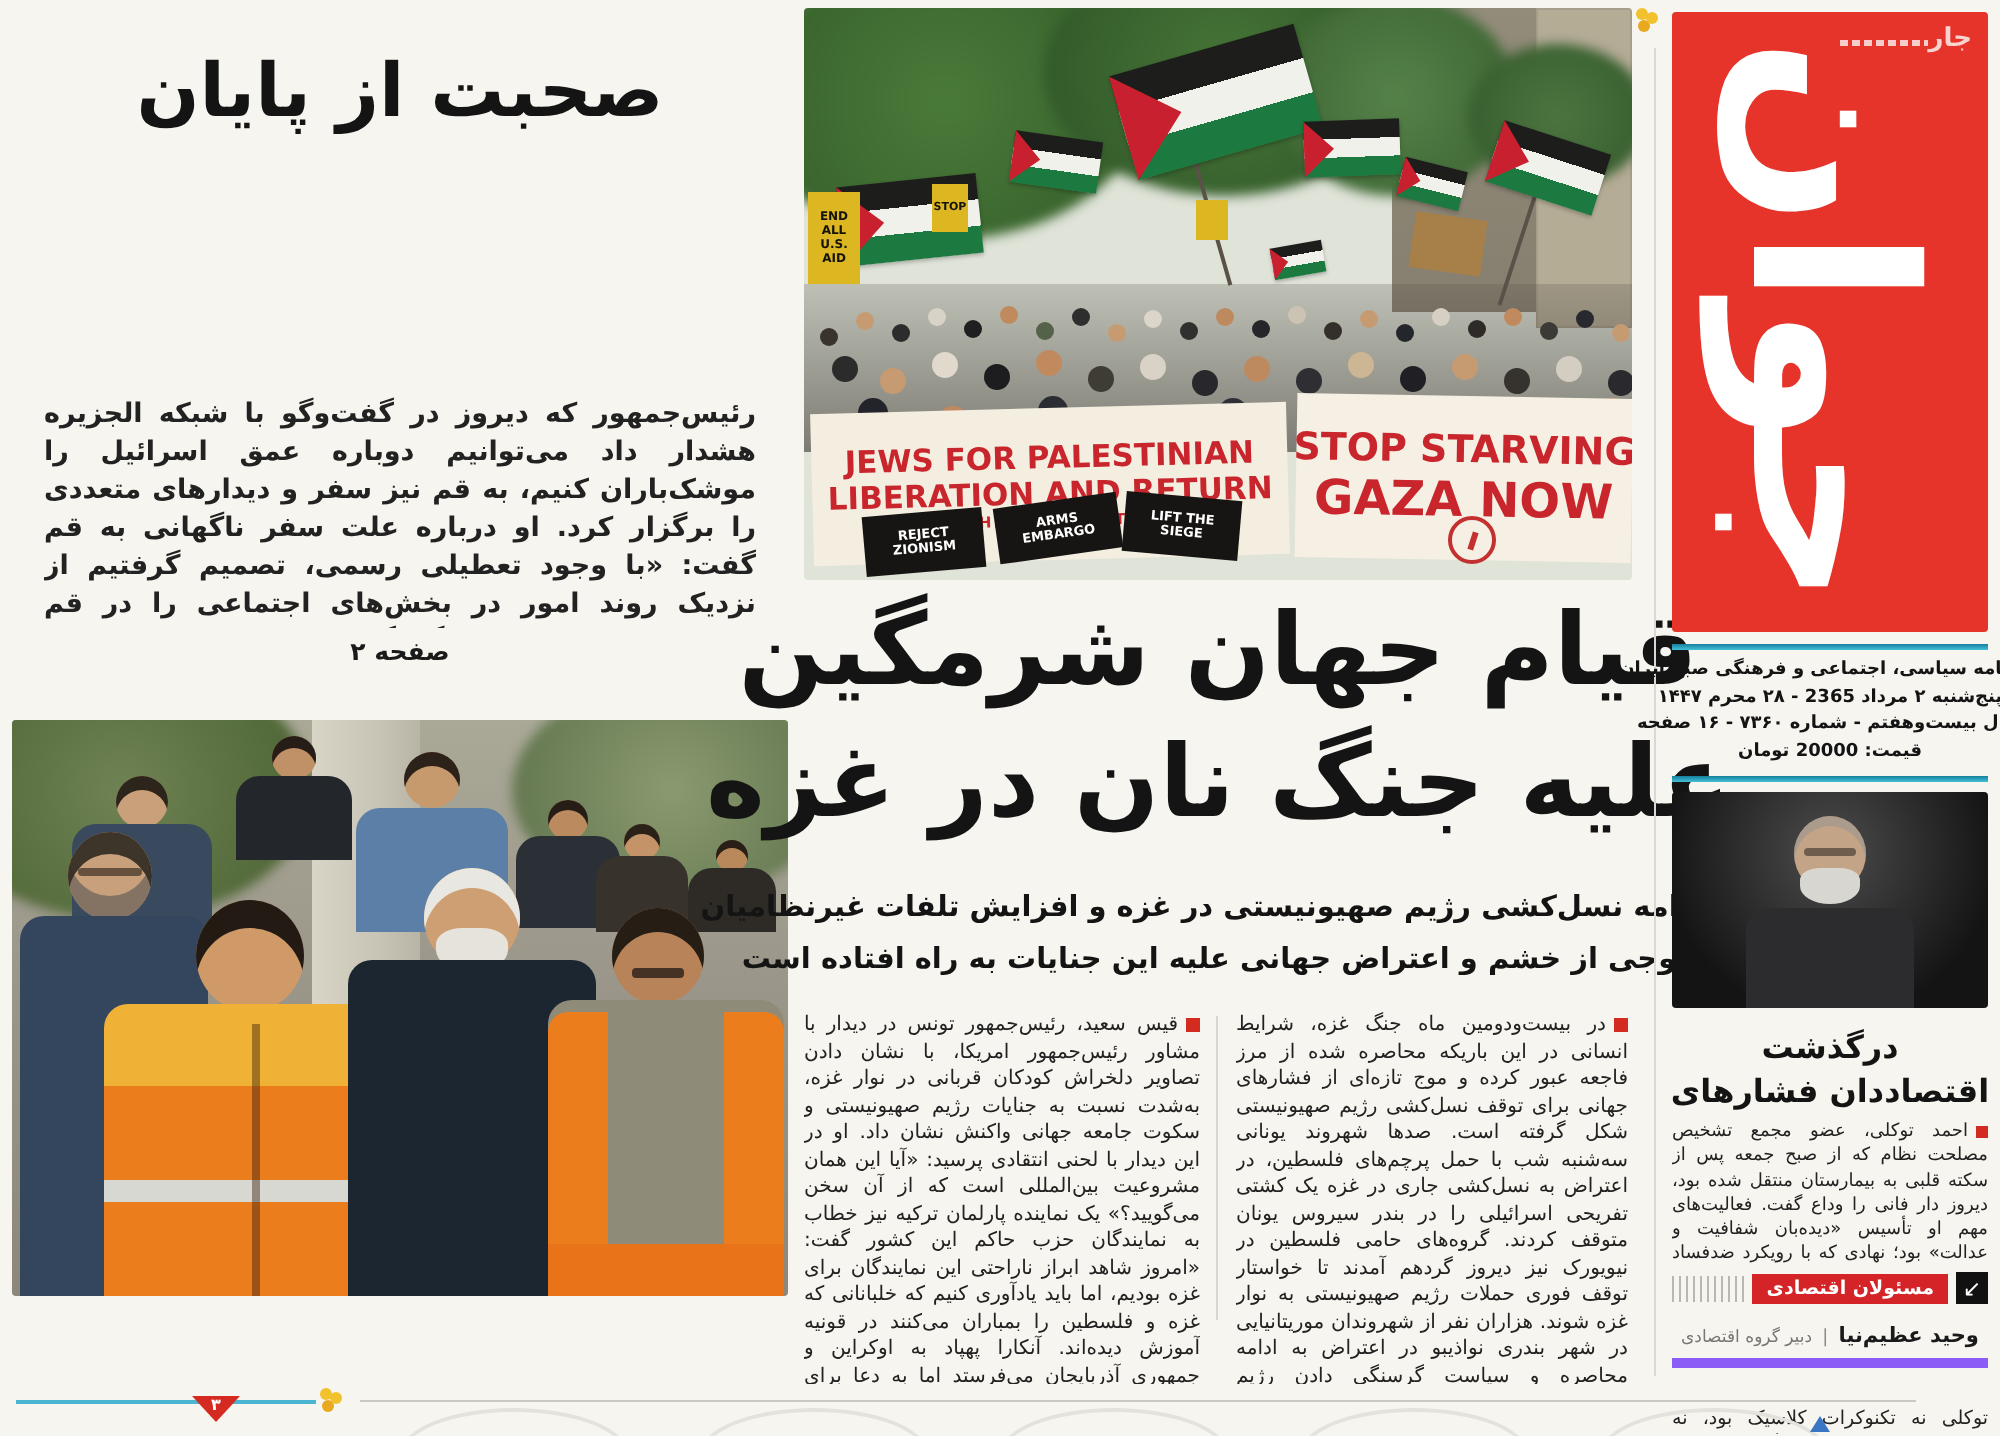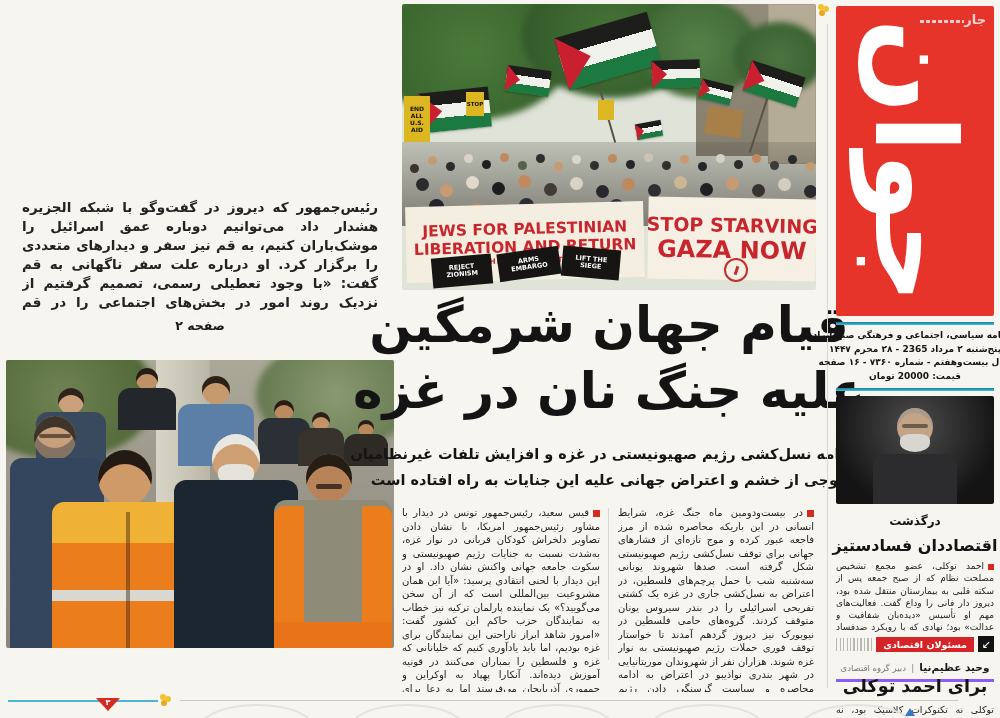--- a/index.html
+++ b/index.html
@@ -31,20 +31,21 @@
   .capmark{display:inline-block;width:0;height:0;border-left:5px solid transparent;border-right:5px solid transparent;
            border-top:9px solid #d42a22;margin-left:4px;vertical-align:middle;transform:rotate(14deg)}
   .stripe{position:absolute;left:0;width:100%;background:#d8d8d3}
 </style>
 </head>
 <body>
 
 <div id="page">
 
   <section class="abs" style="left:6px;top:0;width:388px;height:718px">
+    <div class="cline rtl" style="position:absolute;top:24px;width:100%;font-size:37px">صحبت از پایان</div>
     <div class="rtl just" style="position:absolute;top:198px;left:16px;width:356px;height:116px;overflow:hidden;font-size:13.5px;line-height:19px;font-weight:bold;color:#222">رئیس‌جمهور که دیروز در گفت‌وگو با شبکه الجزیره هشدار داد می‌توانیم دوباره عمق اسرائیل را موشک‌باران کنیم، به قم نیز سفر و دیدارهای متعددی را برگزار کرد. او درباره علت سفر ناگهانی به قم گفت: «با وجود تعطیلی رسمی، تصمیم گرفتیم از نزدیک روند امور در بخش‌های اجتماعی را در قم بررسی کنیم، چرا که گره‌گشایی از مشکلات مردم، زمان نمی‌شناسد»</div>
     <div class="rtl" style="position:absolute;top:318px;width:100%;text-align:center;font-size:12.5px;font-weight:bold">صفحه ۲</div>
 
     <div class="photo" style="left:0;top:360px;width:388px;height:288px;background:linear-gradient(180deg,#aaa997 0%,#9b968a 45%,#8c877a 100%)">
       <div class="blob" style="left:-40px;top:-30px;width:190px;height:130px;background:radial-gradient(circle,#6f8253,#47602f)"></div>
       <div class="blob" style="left:250px;top:-20px;width:160px;height:110px;background:radial-gradient(circle,#8b9a70,#5c714a)"></div>
       <div class="abs" style="left:150px;top:0;width:54px;height:150px;background:linear-gradient(90deg,#d8d4c6,#c9c5b6 60%,#b8b4a6)"></div>
 
       <div class="head" style="left:52px;top:28px;width:26px;height:26px;background:#c9a07a;box-shadow:inset 0 7px 0 rgba(32,26,20,.92)"></div>
       <div class="bodyp" style="left:30px;top:52px;width:70px;height:52px;background:#3a4a5e"></div>
@@ -194,35 +195,34 @@
     </div>
     <div class="cyanrule" style="left:20px;top:388px;width:158px"></div>
 
     <div class="photo" style="left:20px;top:396px;width:158px;height:108px;background:radial-gradient(circle at 50% 28%,#4c4c4c,#141414 75%)">
       <div class="head" style="left:61px;top:12px;width:36px;height:38px;background:#c3a487;box-shadow:inset 0 5px 0 rgba(150,148,144,.55)"></div>
       <div class="abs" style="left:66px;top:28px;width:26px;height:4px;background:rgba(25,22,20,.5);border-radius:2px"></div>
       <div class="abs" style="left:64px;top:38px;width:30px;height:18px;background:#d8d6d0;border-radius:40% 40% 60% 60%"></div>
       <div class="bodyp" style="left:37px;top:58px;width:84px;height:50px;background:#2c2c2e"></div>
     </div>
 
-    <div class="cline rtl" style="position:absolute;left:20px;top:514px;width:158px;font-size:12px">درگذشت</div>
-    <div class="cline rtl" style="position:absolute;left:20px;top:536px;width:158px;font-size:16px">اقتصاددان فسادستیز</div>
+    <div class="cline rtl" style="position:absolute;left:20px;top:514px;width:158px;font-size:16px">درگذشت</div>
+    <div class="cline rtl" style="position:absolute;left:20px;top:536px;width:158px;font-size:16px">اقتصاددان فشارهای</div>
     <div class="rtl just" style="position:absolute;left:20px;top:560px;width:158px;height:74px;overflow:hidden;font-size:9px;line-height:12.3px;color:#222"><span class="sqbul" style="width:6px;height:6px"></span><span>احمد توکلی، عضو مجمع تشخیص مصلحت نظام که از صبح جمعه پس از سکته قلبی به بیمارستان منتقل شده بود، دیروز دار فانی را وداع گفت. فعالیت‌های مهم او تأسیس «دیده‌بان شفافیت و عدالت» بود؛ نهادی که با رویکرد ضدفساد و در راستای نظارت مردمی بر عملکرد مسئولان فعالیت می‌کند</span> </div>
 
     <div class="abs rtl" style="left:20px;top:636px;width:158px;height:16px;display:flex;align-items:center;gap:4px">
       <span style="width:16px;height:16px;background:#111;color:#fff;font-size:11px;display:flex;align-items:center;justify-content:center;flex:0 0 auto">↙</span>
       <span style="background:#d42427;color:#fff;font-size:9.5px;font-weight:bold;padding:2px 7px;white-space:nowrap;flex:0 0 auto">مسئولان اقتصادی</span>
       <span class="hatch" style="flex:1"></span>
     </div>
-    <div class="rtl" style="position:absolute;left:20px;top:656px;width:158px;text-align:center;border-bottom:3px solid #8b5cf6;padding-bottom:4px;white-space:nowrap">
+    <div class="rtl" style="position:absolute;left:20px;top:656px;width:158px;text-align:center;border-bottom:5px solid #8b5cf6;padding-bottom:4px;white-space:nowrap">
       <b style="font-size:10.5px">وحید عظیم‌نیا</b>
       <span style="font-size:9px;color:#888">|</span>
       <span style="font-size:8.5px;color:#777">دبیر گروه اقتصادی</span>
     </div>
-    <div class="cline rtl" style="position:absolute;left:20px;top:676px;width:158px;font-size:17.5px">برای احمد توکلی</div>
     <div class="rtl just" style="position:absolute;left:20px;top:703px;width:158px;height:14px;overflow:hidden;font-size:9.5px;line-height:13px;color:#222">توکلی نه تکنوکرات کلاسیک بود، نه اصلاح‌طلب لیبرال، نه اصولگرای سنتی</div>
   </section>
 
   <div class="abs" style="left:8px;top:700px;width:150px;height:2px;background:#4cb6d2"></div>
   <div class="abs" style="left:96px;top:698px;width:24px;height:13px;background:#d42a22;clip-path:polygon(0 0,100% 0,50% 100%);color:#fff;font-size:8px;line-height:9px;text-align:center;font-weight:bold">۳</div>
   <div class="flower" style="left:160px;top:694px"></div>
   <div class="abs" style="left:180px;top:700px;width:778px;height:1px;background:#ccc9c3"></div>
   <div class="arc" style="left:200px;width:110px"></div>
   <div class="arc" style="left:350px;width:110px"></div>
   <div class="arc" style="left:500px;width:110px"></div>

